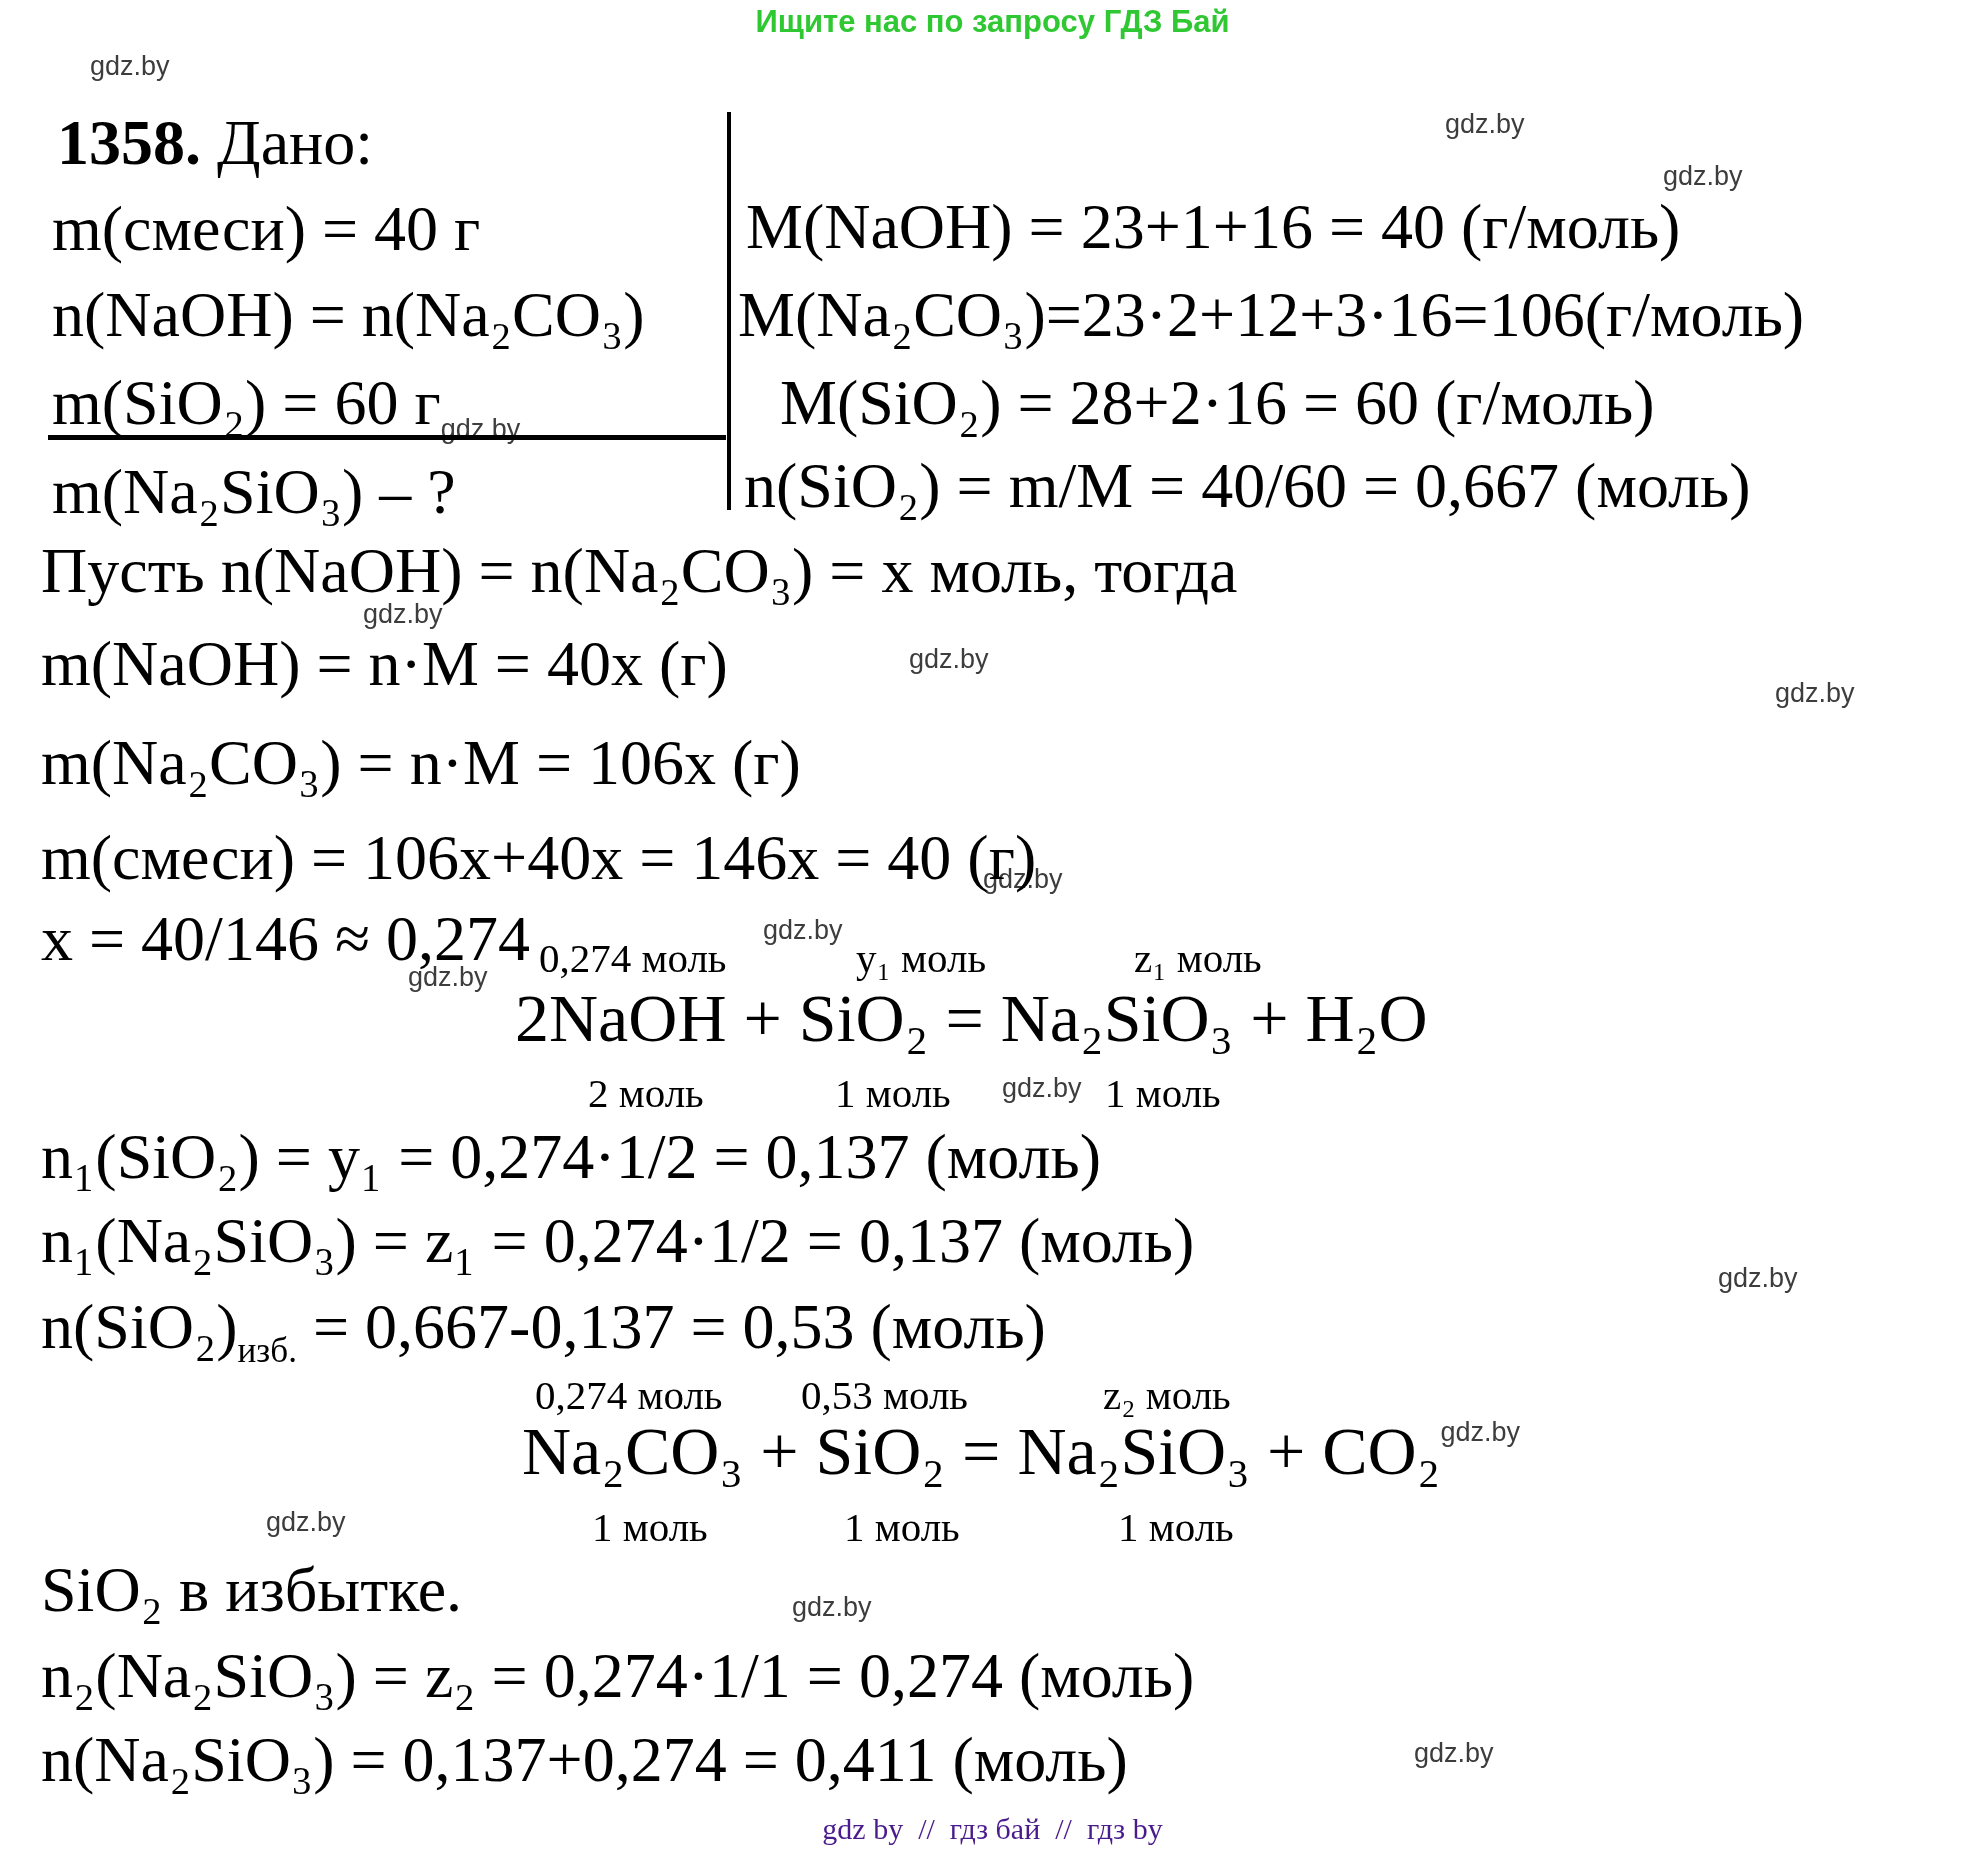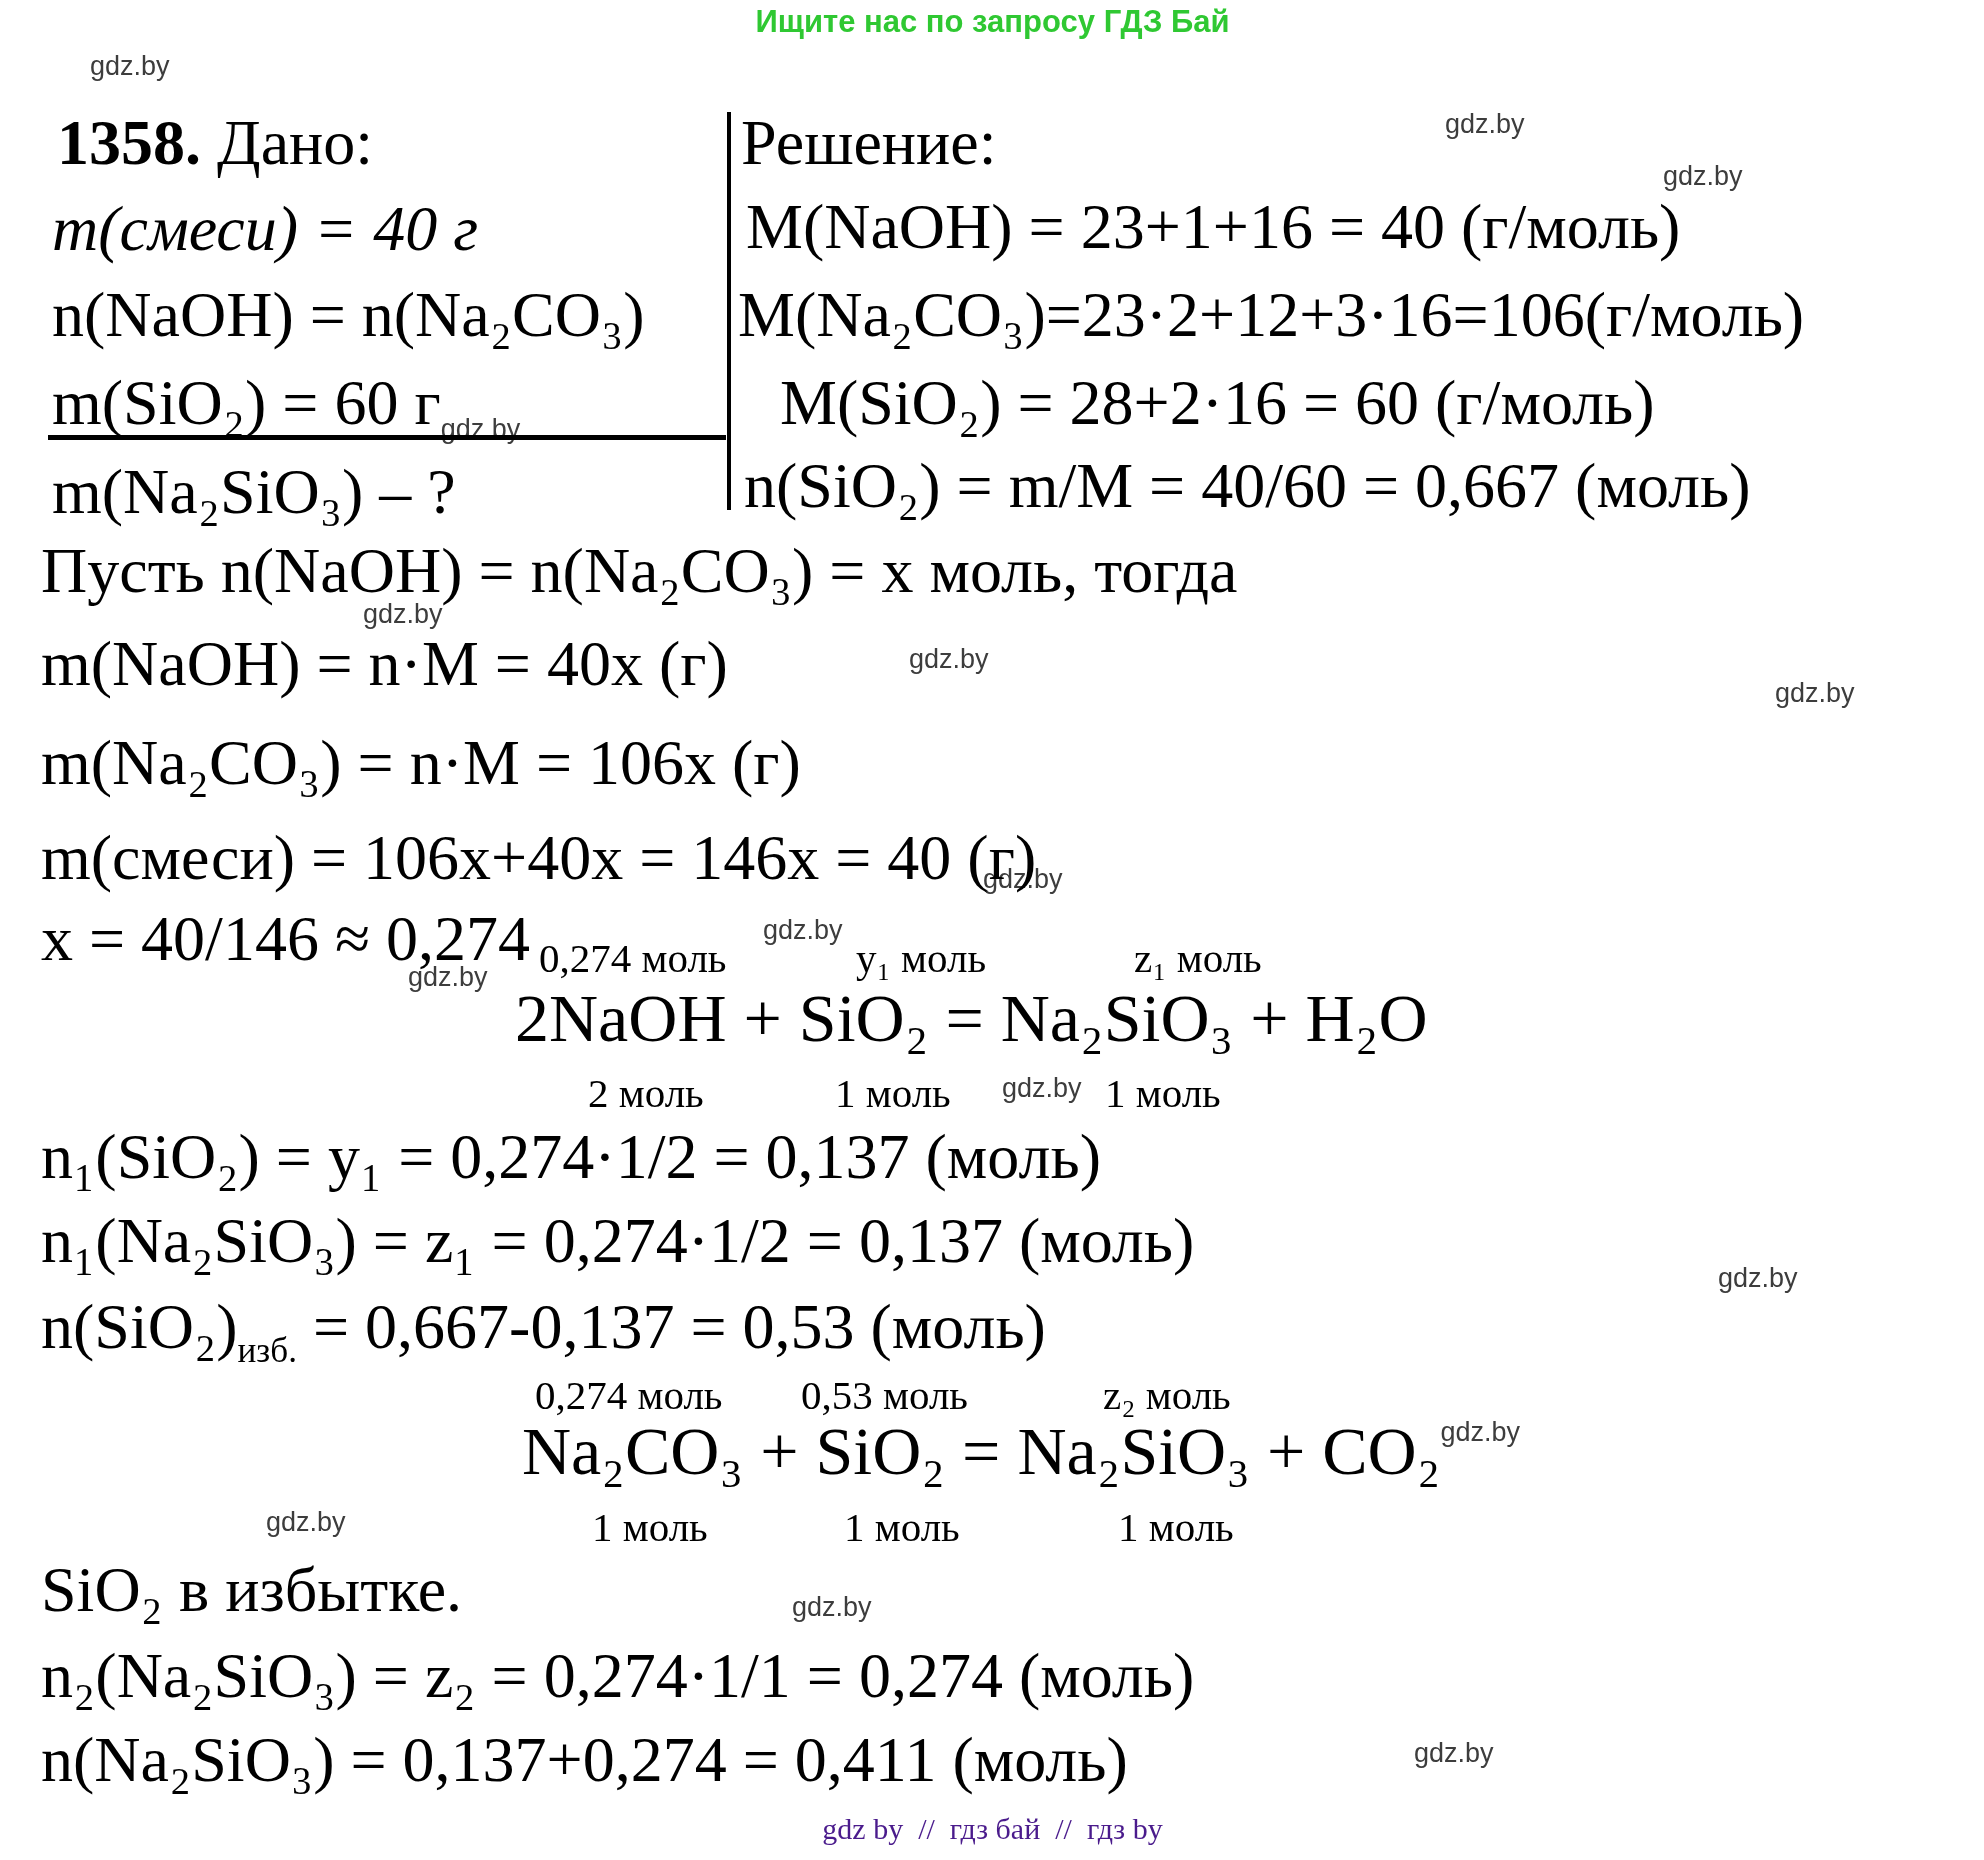--- a/index.html
+++ b/index.html
@@ -54,23 +54,22 @@
   <span class="wm" style="left:1002px;top:1073px;">gdz.by</span>
   <span class="wm" style="left:1718px;top:1263px;">gdz.by</span>
   <span class="wm" style="left:266px;top:1507px;">gdz.by</span>
   <span class="wm" style="left:792px;top:1592px;">gdz.by</span>
   <span class="wm" style="left:1414px;top:1738px;">gdz.by</span>
 
   <div class="fline" style="left:57px;top:109px;">
     <span class="bold">1358.</span>
     <span>Дано:</span>
   </div>
-  <div class="fline" style="left:741px;top:109px;">Решение:</div>
 
-  <div class="fline" style="left:52px;top:195px;font-style:italic;">m(смеси) = 40 г</div>
+  <div class="fline" style="left:52px;top:195px;">m(смеси) = 40 г</div>
   <div class="fline" style="left:52px;top:281px;">n(NaOH) = n(Na₂CO₃)</div>
   <div class="fline" style="left:52px;top:369px;"><span>m(SiO₂) = 60 г</span><sub class="wm-inline">gdz.by</sub></div>
   <div class="hline" style="left:48px;top:435px;width:678px;height:4.9px;"></div>
   <div class="fline" style="left:52px;top:458px;">m(Na₂SiO₃) – ?</div>
 
   <div class="vline" style="left:727px;top:112px;width:3.9px;height:398px;"></div>
 
   <div class="fline" style="left:746px;top:193px;">M(NaOH) = 23+1+16 = 40 (г/моль)</div>
   <div class="fline" style="left:738px;top:281px;">M(Na₂CO₃)=23·2+12+3·16=106(г/моль)</div>
   <div class="fline" style="left:780px;top:369px;">M(SiO₂) = 28+2·16 = 60 (г/моль)</div>

